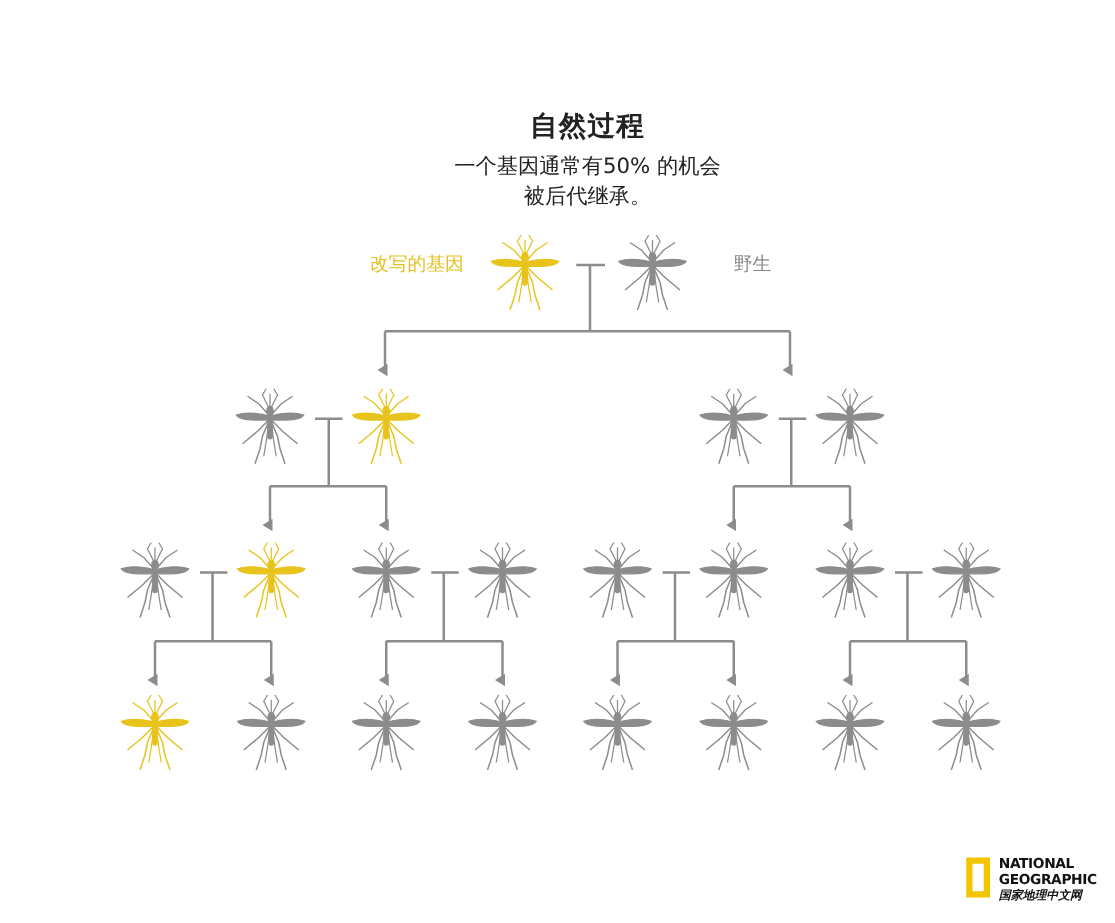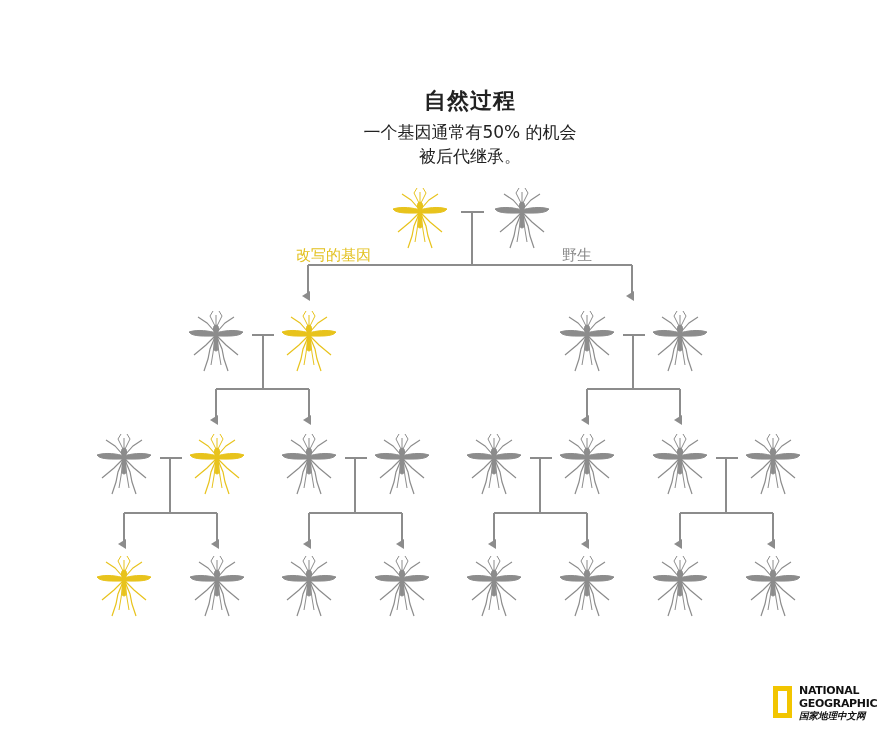--- a/index.html
+++ b/index.html
@@ -3,23 +3,23 @@
 <meta charset="utf-8">
 <style>
   html, body { margin: 0; padding: 0; background: #ffffff; }
   body { width: 892px; height: 738px; position: relative; overflow: hidden;
          font-family: "DejaVu Sans", "Liberation Sans", sans-serif; }
   .title { position: absolute; left: 0; width: 940px; top: 86px; text-align: center;
            font-size: 22px; font-weight: bold; color: #222; letter-spacing: 1px; }
   .sub { position: absolute; left: 0; width: 940px; text-align: center; font-size: 17px; color: #222; }
   .sub1 { top: 121px; }
   .sub2 { top: 145px; }
-  .legend { position: absolute; font-size: 15px; margin-top: 44px; }
+  .legend { position: absolute; font-size: 15px; }
   .legend.mod { left: 296px; top: 202px; color: #e3c11f; }
-  .legend.wild { left: 562px; top: 202px; color: #888; }
+  .legend.wild { left: 587px; top: 202px; color: #888; }
   svg.diagram { position: absolute; left: 0; top: 0; }
   .logo { position: absolute; left: 773px; top: 683px; width: 115px; height: 42px; }
   .logo-box { position: absolute; left: 0; top: 3px; width: 19px; height: 32px;
               border: 5px solid #f2c500; box-sizing: border-box; }
   .logo-t { position: absolute; left: 26px; font-weight: bold; color: #111; white-space: nowrap; }
   .logo-t1 { top: 1px; font-size: 11px; letter-spacing: -0.3px; }
   .logo-t2 { top: 14px; font-size: 11px; letter-spacing: -0.3px; }
   .logo-t3 { top: 27px; font-size: 9.5px; font-style: italic; }
 </style>
 </head>

